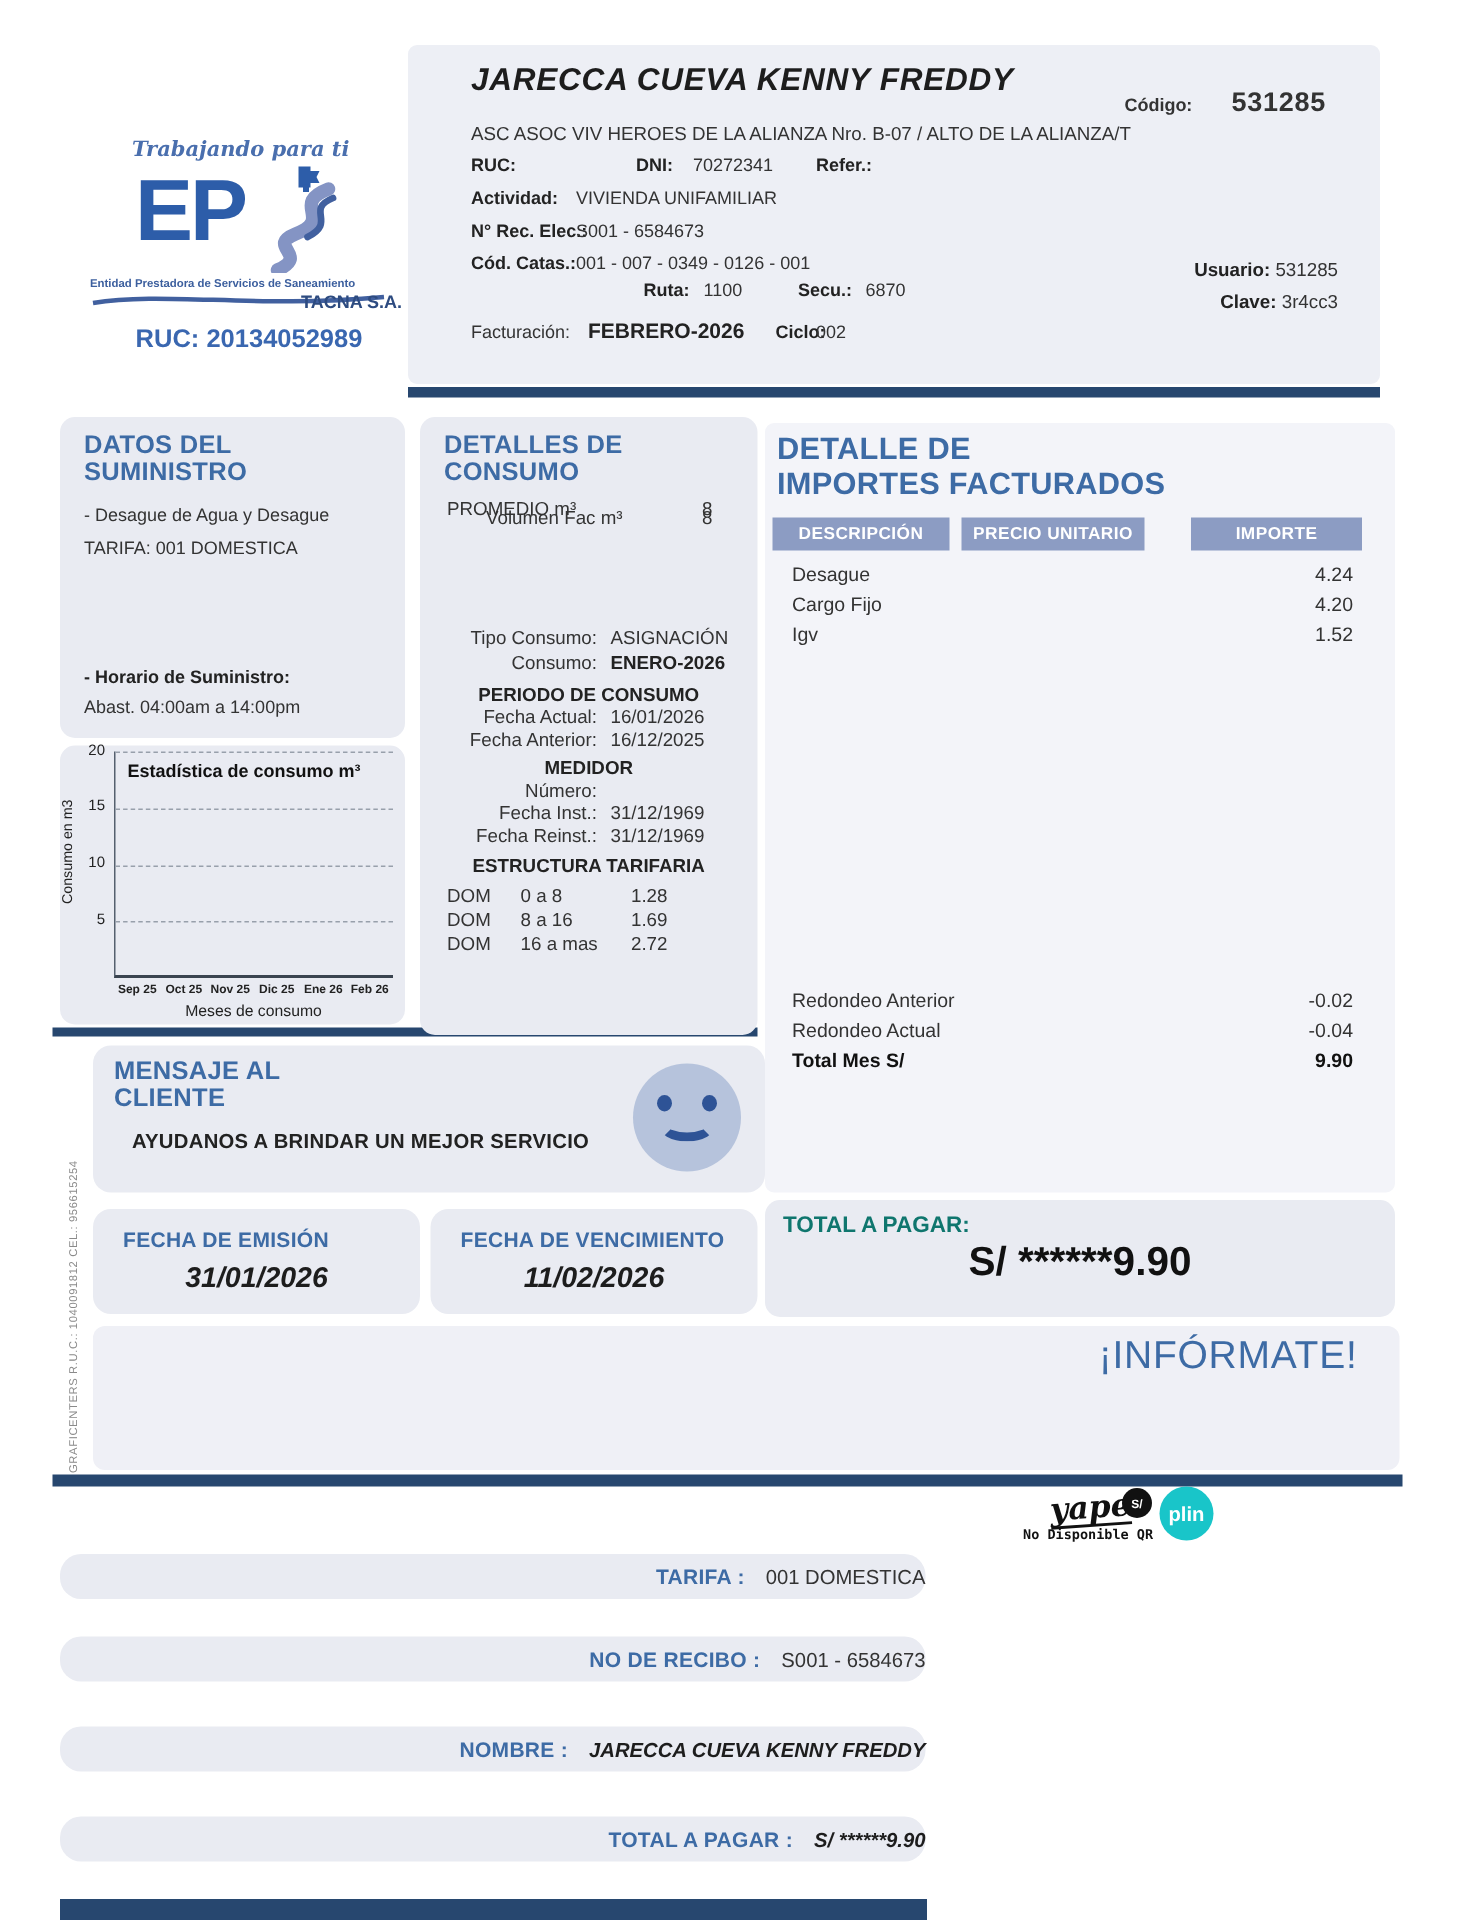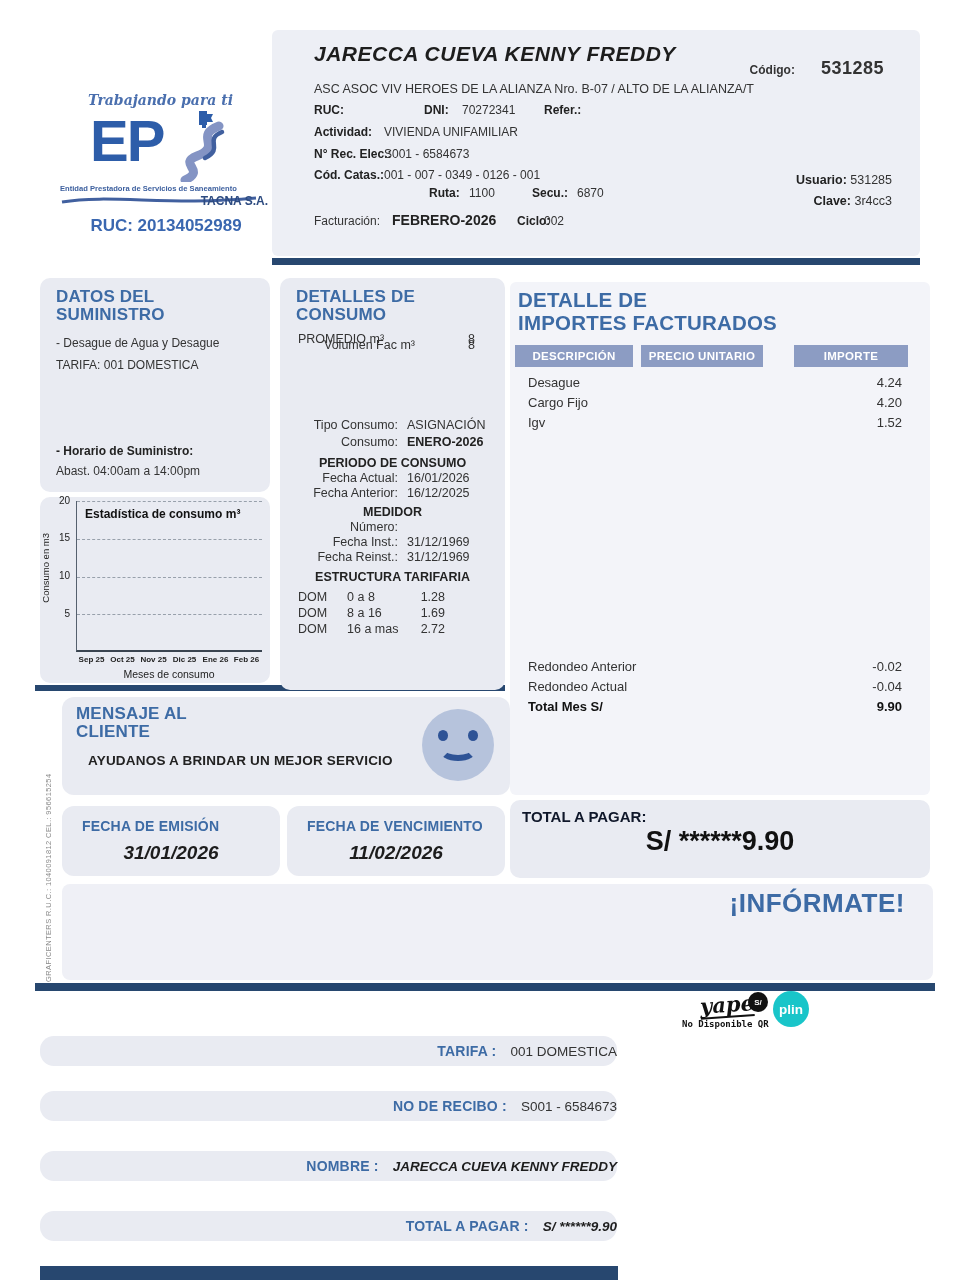--- a/index.html
+++ b/index.html
@@ -76,26 +76,26 @@
   .smiley .eye { position:absolute; top:21px; width:10px; height:11px; border-radius:50%; background:#2e5396; }
   .smiley .mouth { position:absolute; left:17px; top:30px; width:38px; height:22px; border:6px solid transparent; border-bottom:6px solid #2e5396; border-radius:50%; }
 
   
   .date-box { border-radius:12px; height:70px; }
   .date-label { position:absolute; left:20px; top:12px; font-size:14px; font-weight:bold; color:#3d6ba5; letter-spacing:0.2px; }
   .date-value { position:absolute; left:0; top:36px; width:100%; text-align:center; font-size:19px; font-weight:bold; font-style:italic; color:#1d1d1d; }
 
   
   .total-panel { left:510px; top:800px; width:420px; height:78px; border-radius:10px; }
-  .total-label { position:absolute; left:12px; top:8px; font-size:15px; font-weight:bold; color:#0f172a; }
+  .total-label { position:absolute; left:12px; top:8px; font-size:15px; font-weight:bold; color:#0f766e; }
   .total-value { position:absolute; left:0; top:26px; width:100%; text-align:center; font-size:27px; font-weight:bold; color:#111; }
 
   
   .inf-panel { left:62px; top:884px; width:871px; height:96px; background:#eff0f6; border-radius:8px; }
-  .inf-text { position:absolute; right:28px; top:4px; font-size:26px; font-weight:bold; color:#3d6ba5; letter-spacing:0.5px; }
+  .inf-text { position:absolute; right:28px; top:4px; font-size:26px; font-weight:normal; color:#3d6ba5; letter-spacing:0.5px; }
 
   
   .yape { position:absolute; left:700px; top:994px; font-family:"DejaVu Serif", serif; font-style:italic; font-weight:bold; font-size:21px; color:#111; border-bottom:2px solid #111; line-height:22px; transform:rotate(-4deg); }
   .yape-badge { position:absolute; left:748px; top:992px; width:20px; height:20px; border-radius:50%; background:#111; color:#fff; font-size:8px; font-weight:bold; display:flex; align-items:center; justify-content:center; }
   .qr-note { position:absolute; left:682px; top:1019px; font-family:"DejaVu Sans Mono", monospace; font-size:9px; font-weight:bold; color:#111; }
   .plin { position:absolute; left:773px; top:991px; width:36px; height:36px; border-radius:50%; background:#19c5c9; color:#fff; font-weight:bold; font-size:13.5px; display:flex; align-items:center; justify-content:center; }
 
   
   .frow { position:absolute; left:40px; width:577px; height:30px; background:#e9ebf2; border-radius:14px; display:flex; align-items:center; padding-left:36px;justify-content:flex-end; }
   .fl { font-size:14px; font-weight:bold; color:#3d6ba5; letter-spacing:0.2px; }

